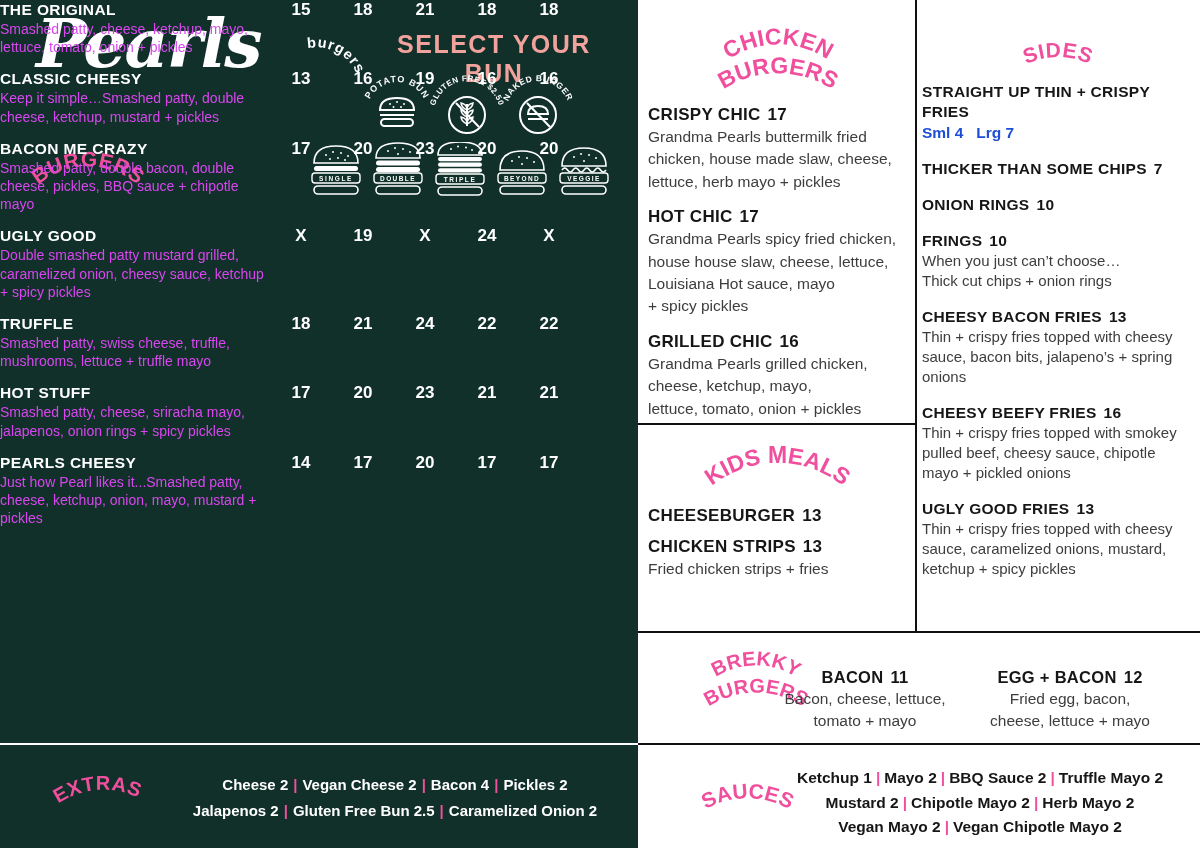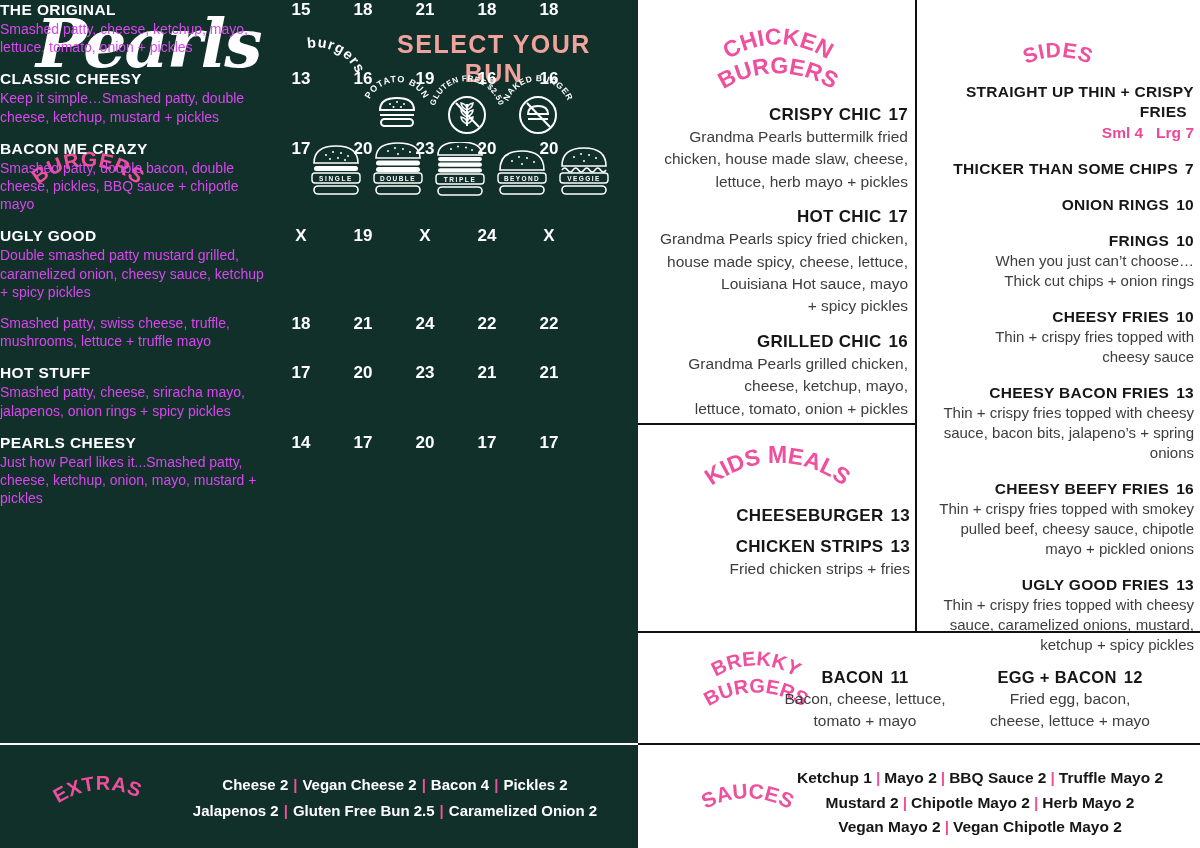--- a/index.html
+++ b/index.html
@@ -36,37 +36,37 @@
 
   
   #right{left:638px;top:0;width:562px;height:848px;background:#fff;}
   .vline{left:915px;top:0;width:2px;height:633px;background:#101010;}
   .hl-chicken{left:638px;top:423px;width:277px;height:2px;background:#101010;}
   .hl-mid{left:638px;top:631px;width:562px;height:2px;background:#101010;}
   .hl-brekky{left:638px;top:743px;width:562px;height:2px;background:#101010;}
 
   .m-name{color:#161616;font-weight:bold;letter-spacing:.3px;}
   .m-desc{color:#3d3d3d;white-space:pre-line;}
-  .center{text-align:right;}
+  .center{text-align:left;}
 
   #chicken{left:648px;top:104px;width:260px;}
   #chicken .item{margin-bottom:13px;}
   #chicken .m-name{font-size:17px;line-height:22px;}
   #chicken .m-desc{font-size:15.5px;line-height:22.4px;}
 
   #kids{left:648px;top:505px;width:262px;}
   #kids .item{margin-bottom:9px;}
   #kids .m-name{font-size:17px;line-height:22px;}
   #kids .m-desc{font-size:15.5px;line-height:22px;}
 
   #sides{left:922px;top:82px;width:272px;}
   #sides .item{margin-bottom:16px;}
   #sides .m-name{font-size:15.5px;line-height:20px;}
   #sides .m-desc{font-size:15px;line-height:20px;}
-  .s-sub{color:#ec4899;font-weight:bold;font-size:15.5px;line-height:21px;white-space:pre-wrap;}
+  .s-sub{color:#1d4ed8;font-weight:bold;font-size:15.5px;line-height:21px;white-space:pre-wrap;}
   .pp{margin-left:7px;}
 
   .bk-item{top:666px;width:220px;text-align:center;}
   .bk-item .m-name{font-size:16.5px;line-height:22px;}
   .bk-item .m-desc{font-size:15.5px;line-height:22px;}
 
   #sauces-text{left:770px;top:766px;width:420px;text-align:center;color:#161616;
                font-weight:bold;font-size:15.5px;line-height:24.5px;}
   #sauces-text .sep{padding:0 4px;}
 </style>
@@ -274,20 +274,21 @@
 + spicy pickles</div>
         <div class="pstrip">
           <div class="pcell">X</div>
           <div class="pcell">19</div>
           <div class="pcell">X</div>
           <div class="pcell">24</div>
           <div class="pcell">X</div>
         </div>
       </div>
       <div class="row">
+        <div class="b-name">TRUFFLE</div>
         <div class="b-desc">Smashed patty, swiss cheese, truffle,
 mushrooms, lettuce + truffle mayo</div>
         <div class="pstrip">
           <div class="pcell">18</div>
           <div class="pcell">21</div>
           <div class="pcell">24</div>
           <div class="pcell">22</div>
           <div class="pcell">22</div>
         </div>
       </div>
@@ -345,21 +346,21 @@
   <div id="chicken" class="abs center">
     <div class="item">
       <div class="m-name"><span>CRISPY CHIC</span><span class="pp">17</span></div>
       <div class="m-desc">Grandma Pearls buttermilk fried
 chicken, house made slaw, cheese,
 lettuce, herb mayo + pickles</div>
     </div>
     <div class="item">
       <div class="m-name"><span>HOT CHIC</span><span class="pp">17</span></div>
       <div class="m-desc">Grandma Pearls spicy fried chicken,
-house made spicy, cheese, lettuce,
+house house slaw, cheese, lettuce,
 Louisiana Hot sauce, mayo
 + spicy pickles</div>
     </div>
     <div class="item">
       <div class="m-name"><span>GRILLED CHIC</span><span class="pp">16</span></div>
       <div class="m-desc">Grandma Pearls grilled chicken,
 cheese, ketchup, mayo,
 lettuce, tomato, onion + pickles</div>
     </div>
   </div>
@@ -394,25 +395,20 @@
     <div class="item">
       <div class="m-name"><span>THICKER THAN SOME CHIPS</span><span class="pp">7</span></div>
     </div>
     <div class="item">
       <div class="m-name"><span>ONION RINGS</span><span class="pp">10</span></div>
     </div>
     <div class="item">
       <div class="m-name"><span>FRINGS</span><span class="pp">10</span></div>
       <div class="m-desc">When you just can’t choose…
 Thick cut chips + onion rings</div>
-    </div>
-    <div class="item">
-      <div class="m-name"><span>CHEESY FRIES</span><span class="pp">10</span></div>
-      <div class="m-desc">Thin + crispy fries topped with
-cheesy sauce</div>
     </div>
     <div class="item">
       <div class="m-name"><span>CHEESY BACON FRIES</span><span class="pp">13</span></div>
       <div class="m-desc">Thin + crispy fries topped with cheesy
 sauce, bacon bits, jalapeno’s + spring
 onions</div>
     </div>
     <div class="item">
       <div class="m-name"><span>CHEESY BEEFY FRIES</span><span class="pp">16</span></div>
       <div class="m-desc">Thin + crispy fries topped with smokey

